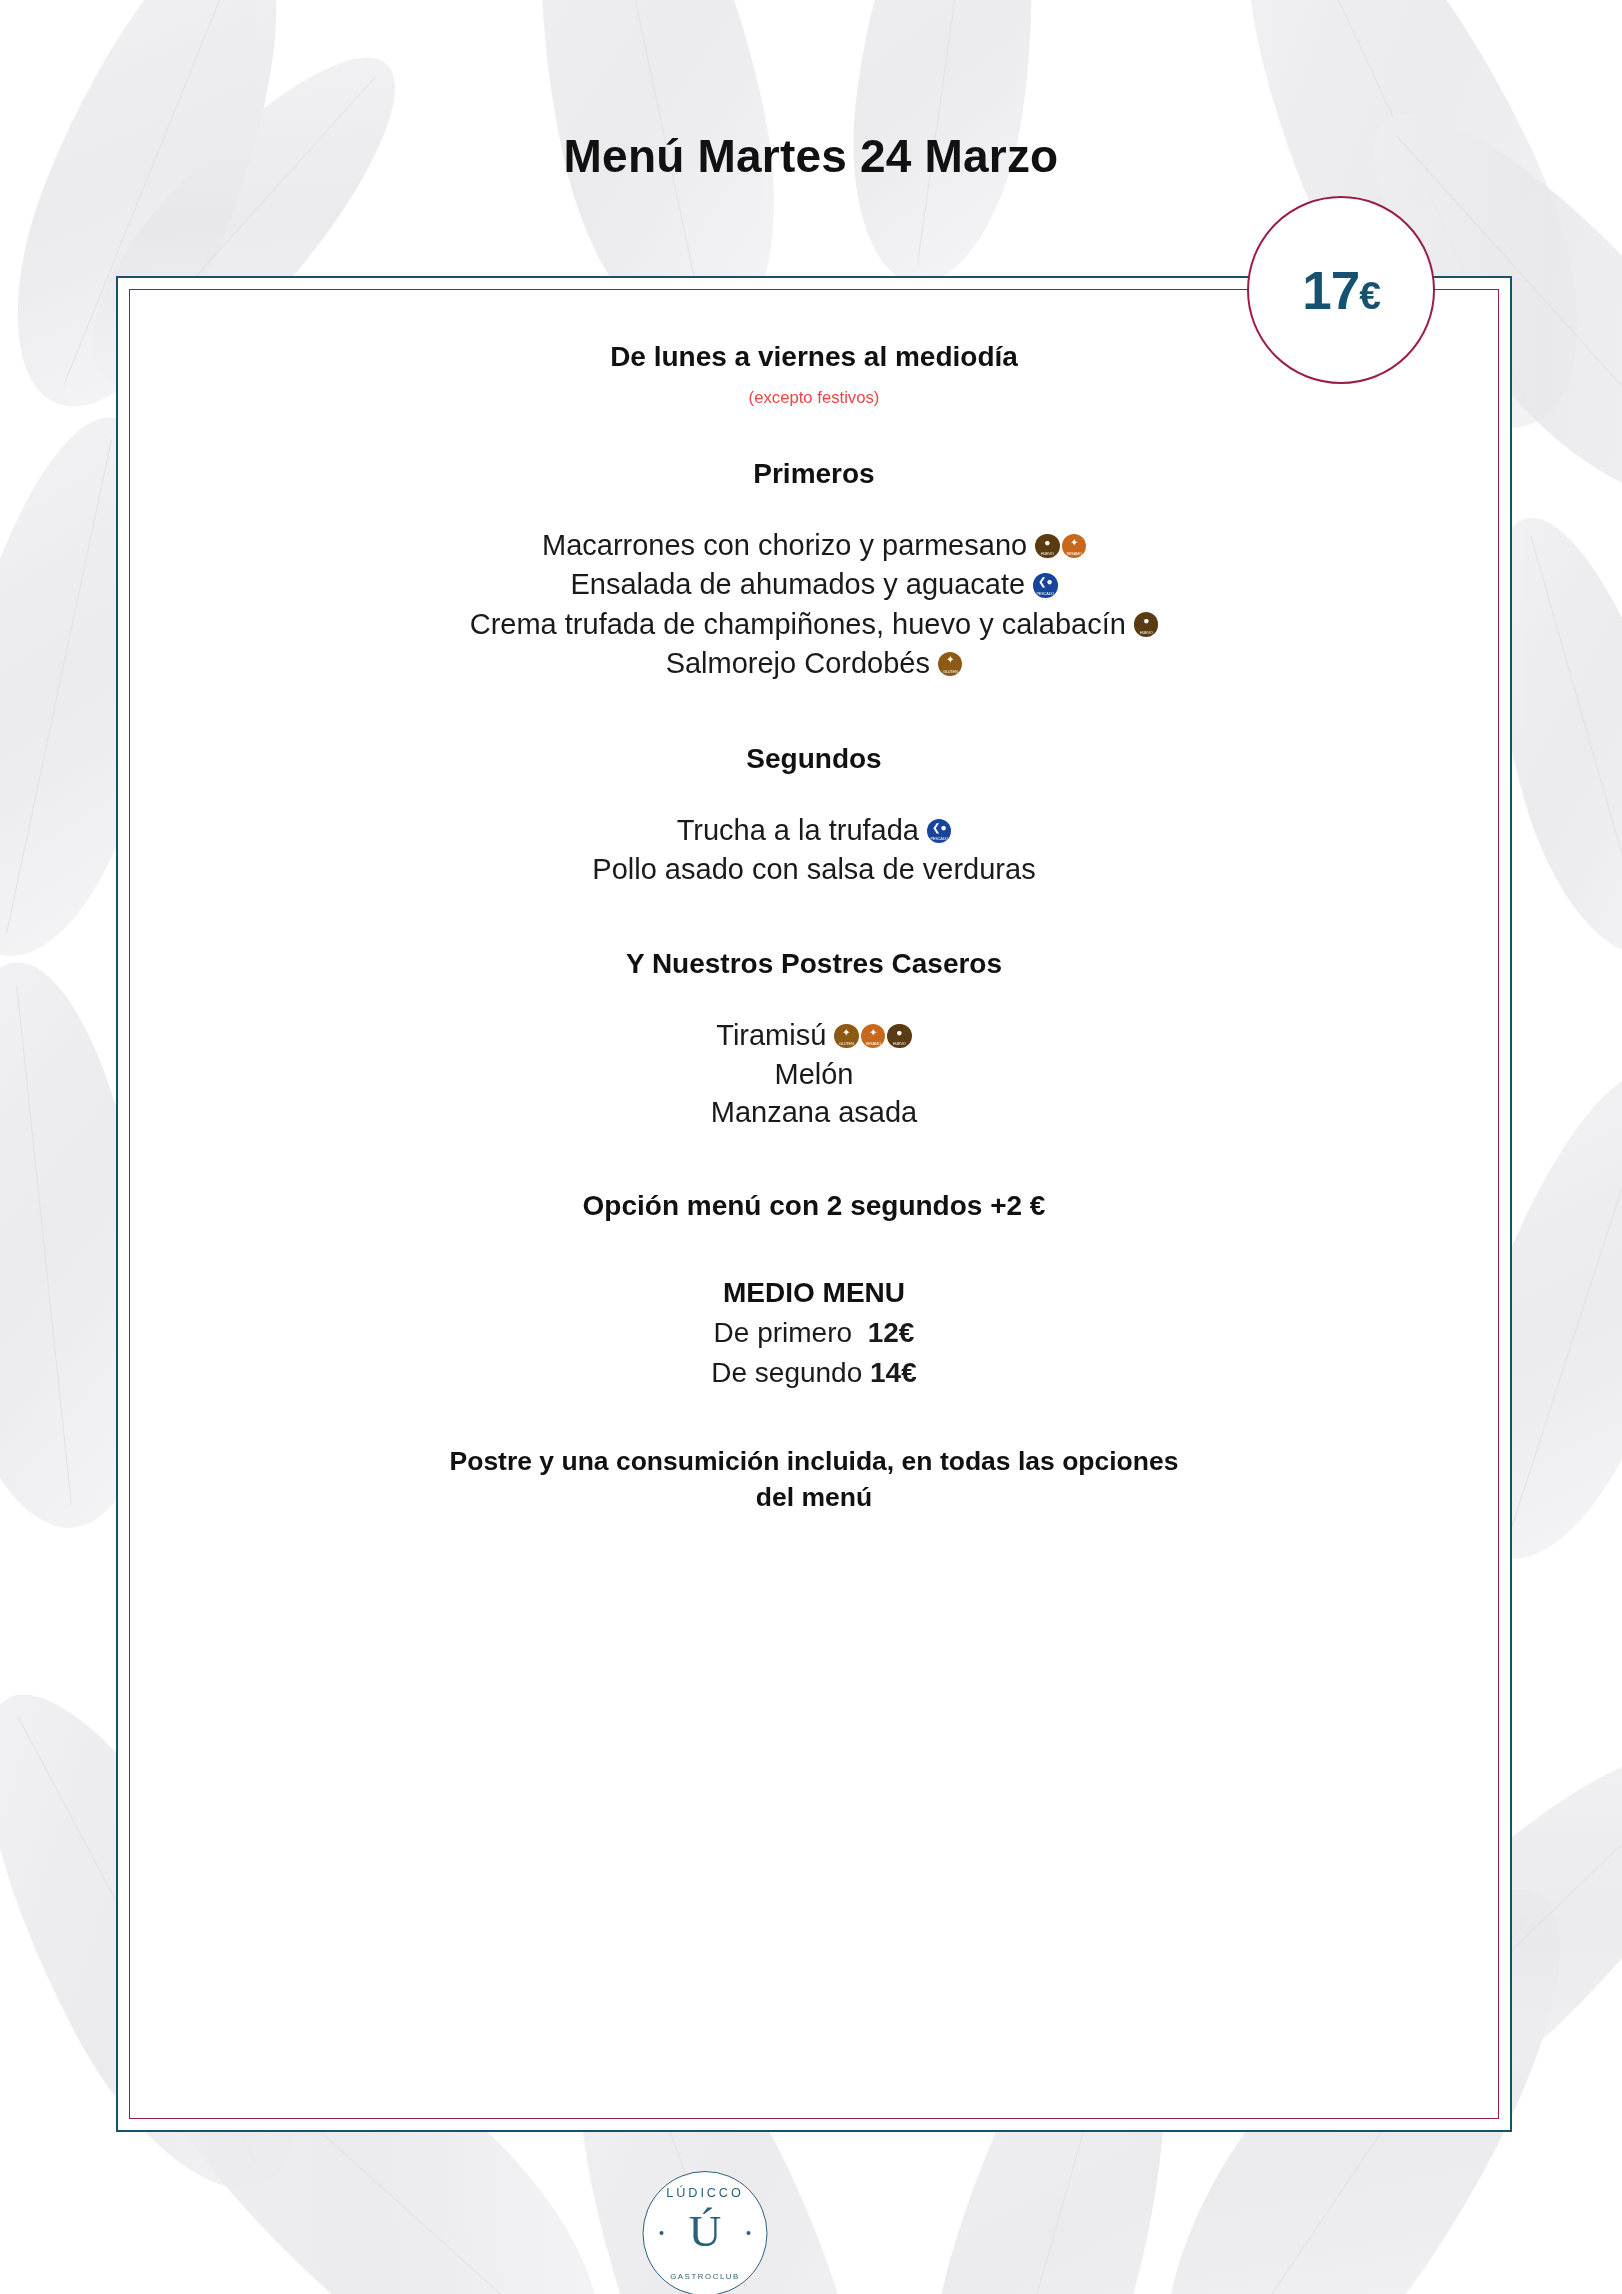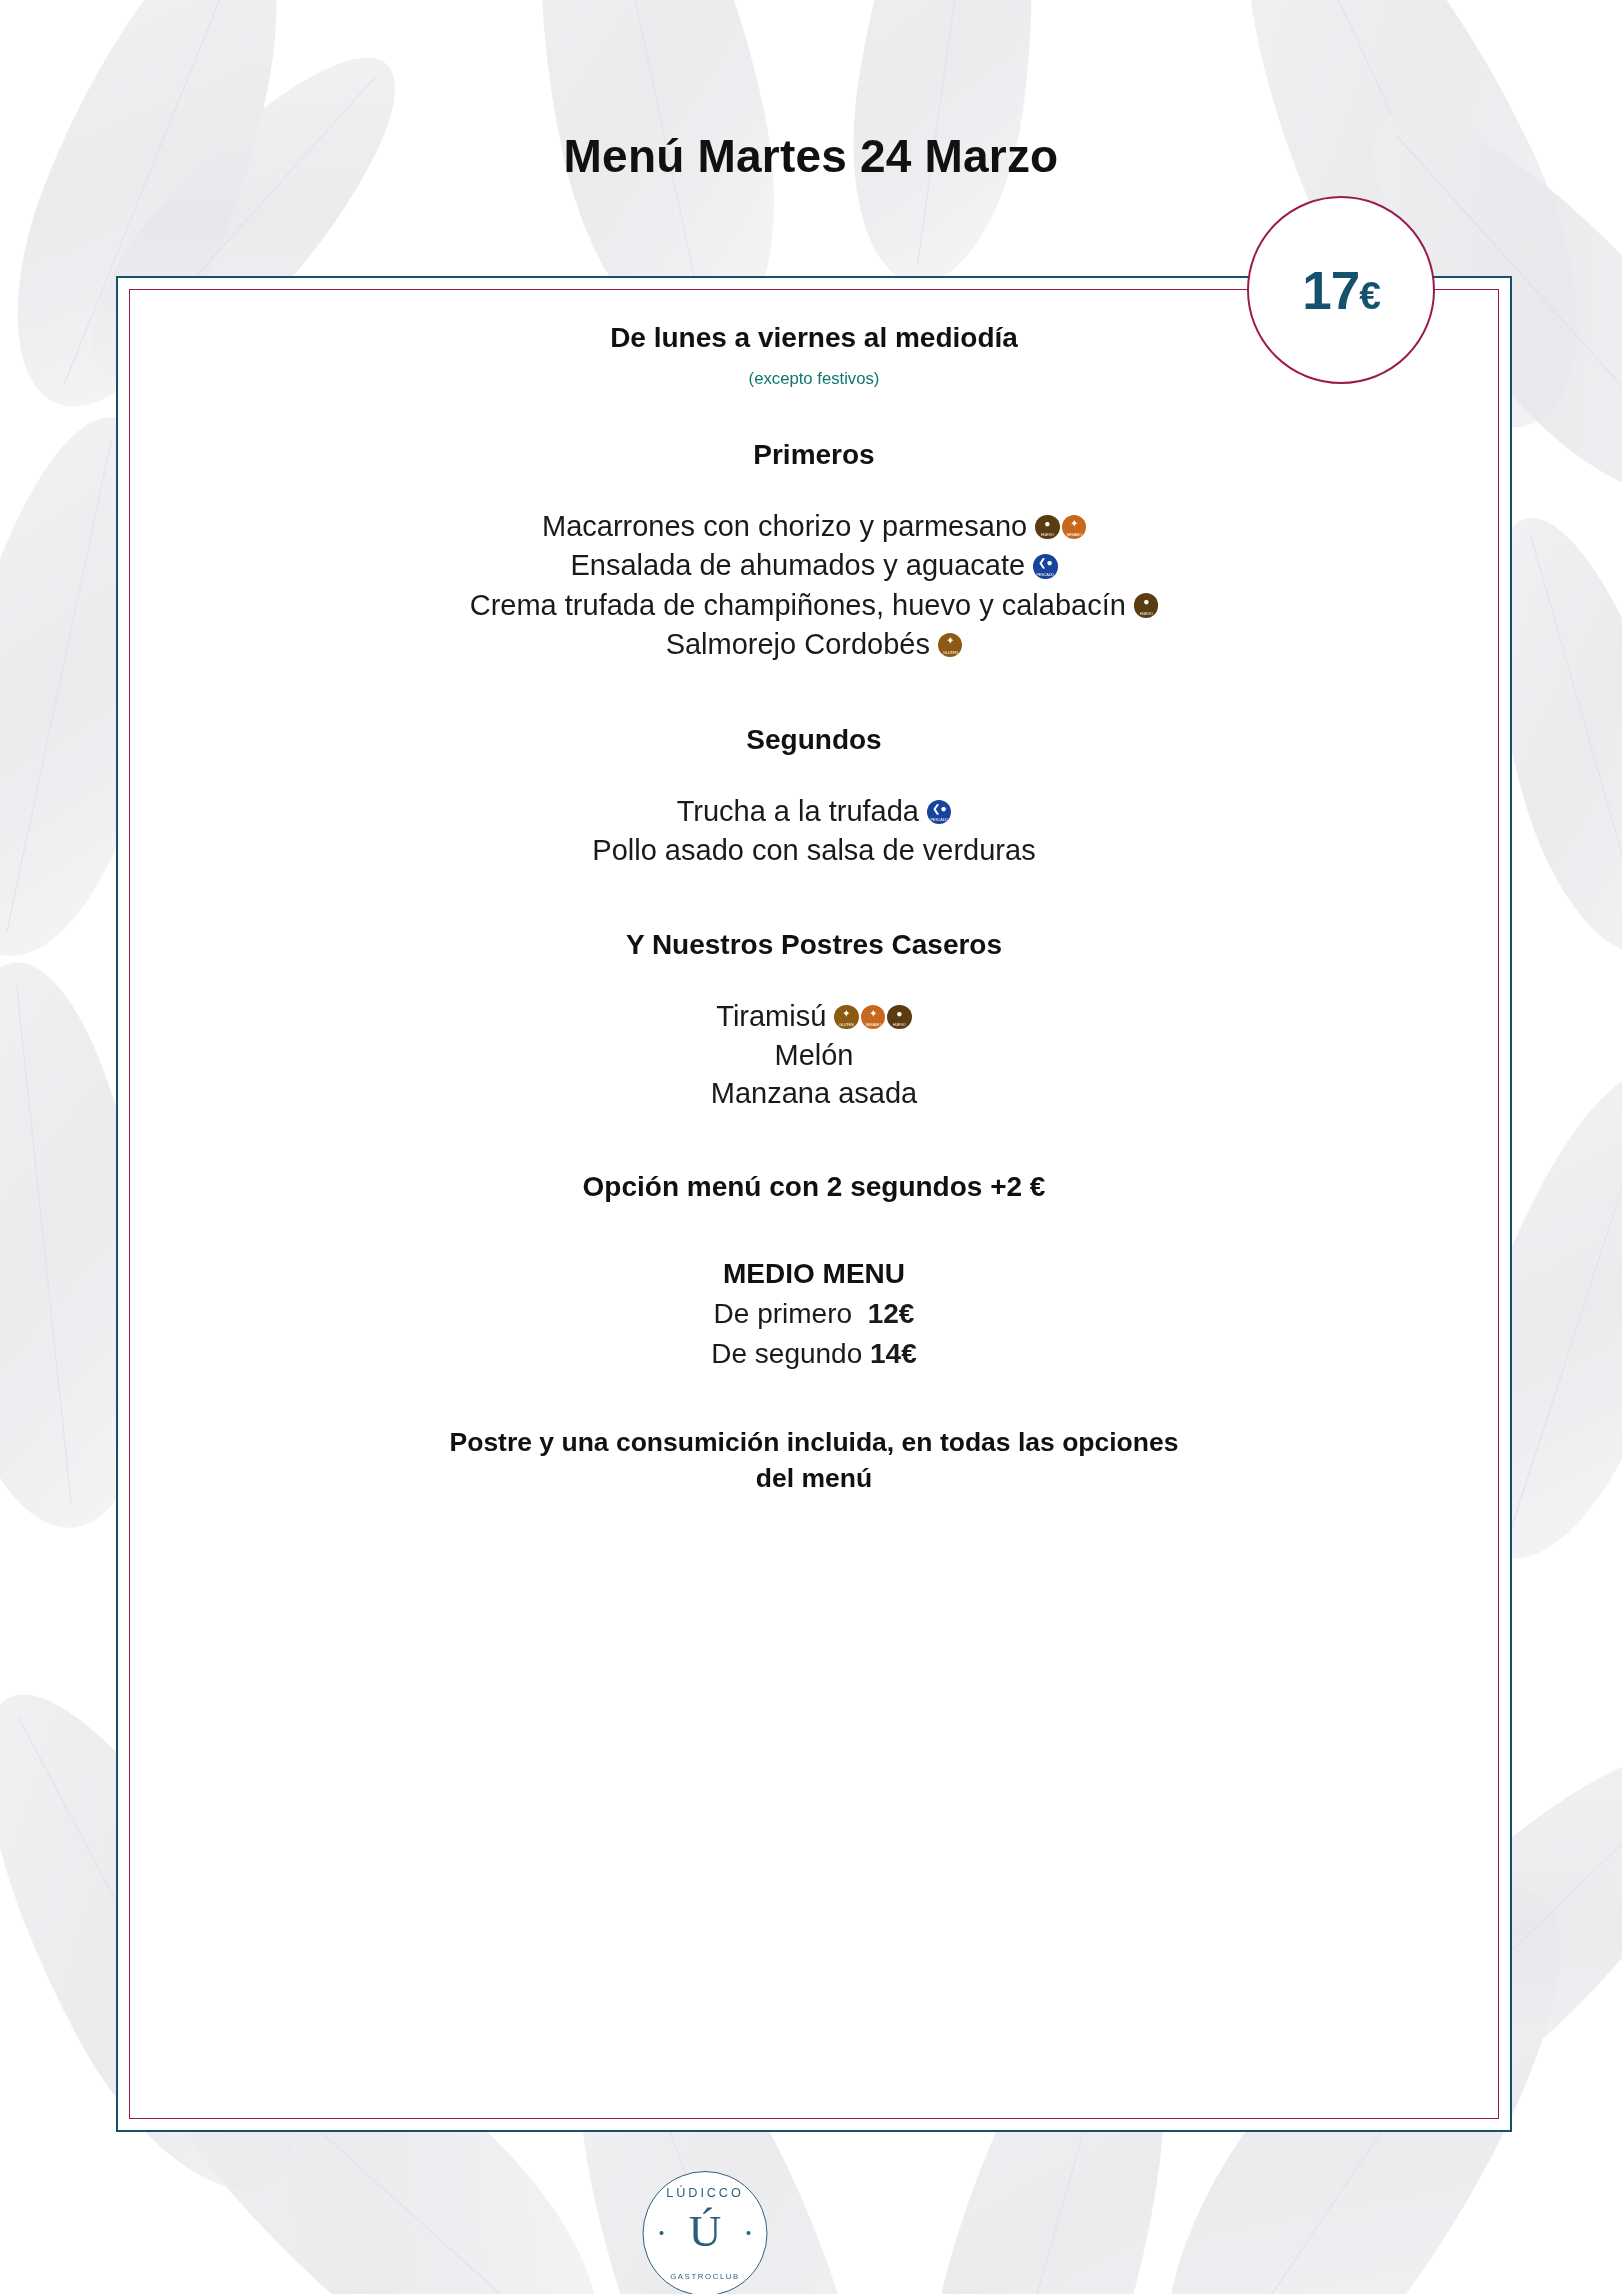--- a/index.html
+++ b/index.html
@@ -121,33 +121,33 @@
     bottom: 10.8px;
     border: 1.5px solid #9b1b4d;
   }
 
   .content {
     position: absolute;
     left: 0;
     top: 0;
     width: 100%;
     text-align: center;
-    padding-top: 22px;
+    padding-top: 41px;
     box-sizing: border-box;
   }
 
   .lead {
     font-size: 28px;
     font-weight: bold;
     color: #111111;
     margin-top: 21.6px;
   }
   .lead-sub {
     font-size: 16.7px;
-    color: #0f766e;
+    color: #ef4444;
     margin-top: 15.7px;
   }
 
   .section-head {
     font-size: 28px;
     font-weight: bold;
     color: #111111;
   }
   .sp-1 { margin-top: 50px; }
   .sp-2 { margin-top: 59px; }

